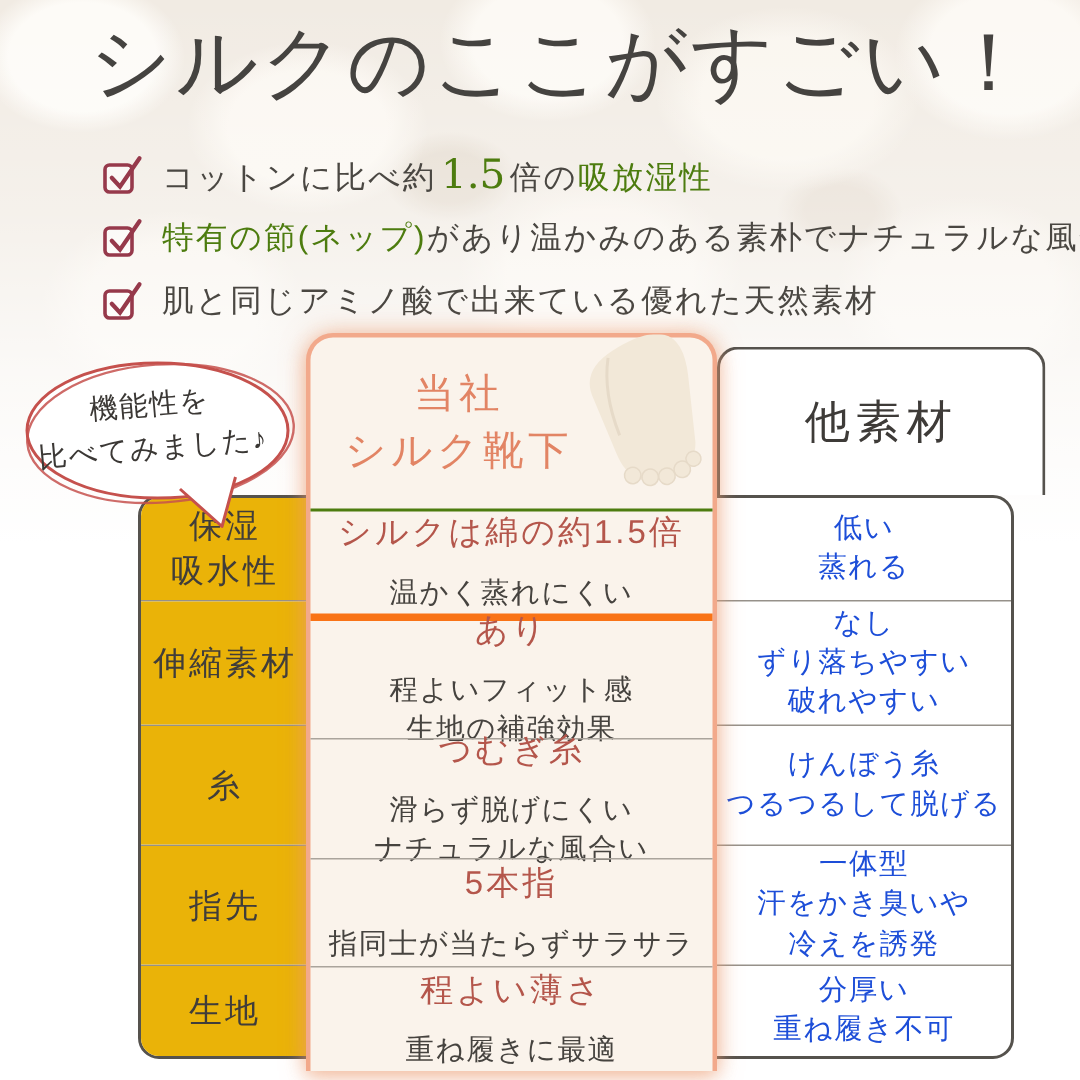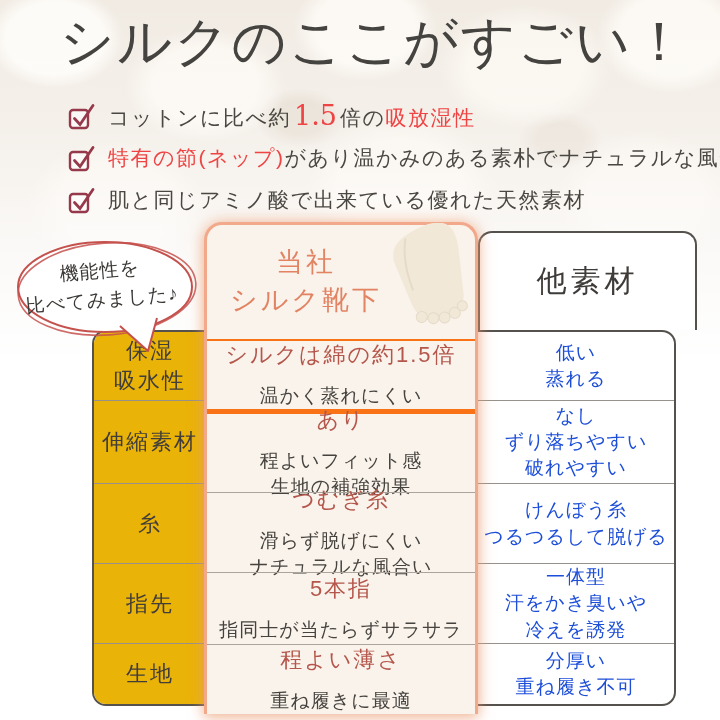--- a/index.html
+++ b/index.html
@@ -27,21 +27,21 @@
   
   .title{position:absolute;left:14px;top:6px;width:720px;margin:0;text-align:center;
     font-family:"DejaVu Serif","Liberation Serif",serif;font-weight:500;
     font-size:54px;color:#454340;letter-spacing:2px;}
 
   
   .features{position:absolute;left:68px;top:95px;margin:0;padding:0;list-style:none;}
   .feat{display:flex;align-items:center;height:42px;gap:13px;}
   .cb{flex:0 0 auto;display:block;height:29px;}
   .feat-text{font-size:21px;color:#4a4742;letter-spacing:1.5px;white-space:nowrap;}
-  .seg-r{color:#ef4444;}
+  .seg-r{color:#4d7c0f;}
   .num{font-family:"DejaVu Serif","Liberation Serif",serif;font-size:27px;letter-spacing:0;padding:0 3px;}
 
   
   .bubble{position:absolute;left:8px;top:234px;width:195px;height:122px;z-index:3;}
   .bubble svg{position:absolute;left:0;top:0;}
   .bubble-text{position:absolute;left:0;top:22px;width:186px;text-align:center;
     transform:rotate(-5deg);font-size:19px;color:#3b3835;letter-spacing:1px;line-height:1.55;}
 
   
   .other-header{position:absolute;left:478px;top:231px;width:219px;height:99px;z-index:1;
@@ -60,21 +60,21 @@
     text-align:center;font-size:22px;color:#403d3a;letter-spacing:2px;white-space:pre-line;line-height:1.35;}
   .cell.mid{width:272px;}
   .cell.other{flex:1;display:flex;align-items:center;justify-content:center;text-align:center;
     font-size:19px;color:#1d4ed8;white-space:pre-line;line-height:1.38;letter-spacing:1px;}
 
   
   .silk-col{position:absolute;left:204px;top:222px;width:274px;height:492px;z-index:2;
     box-sizing:border-box;background:#faf3eb;border:3px solid #f2a98b;border-bottom:none;
     border-radius:18px 18px 0 0;display:flex;flex-direction:column;
     box-shadow:0 0 16px rgba(236,155,112,.55), 0 4px 12px rgba(236,155,112,.45);}
-  .silk-header{position:relative;height:127px;box-sizing:border-box;border-bottom:2px solid #f97316;}
+  .silk-header{position:relative;height:127px;box-sizing:border-box;border-bottom:2px solid #4d7c0f;}
   .silk-title{position:absolute;left:14px;top:50%;transform:translateY(-50%);width:170px;
     text-align:center;font-size:27px;color:#e28464;letter-spacing:3px;line-height:1.4;}
   .sock{position:absolute;right:-6px;top:-2px;}
   .srow{display:flex;flex-direction:column;align-items:center;justify-content:center;gap:13px;box-sizing:border-box;}
   .sr1{height:68px}
   .sr2{height:83px;border-top:5px solid #f97316}
   .sr3{height:80px;border-top:1px solid #aaa49c}
   .sr4{height:80px;border-top:1px solid #aaa49c}
   .sr5{flex:1;border-top:1px solid #aaa49c}
   .s-em{font-size:22px;color:#b4564b;letter-spacing:2px;}

